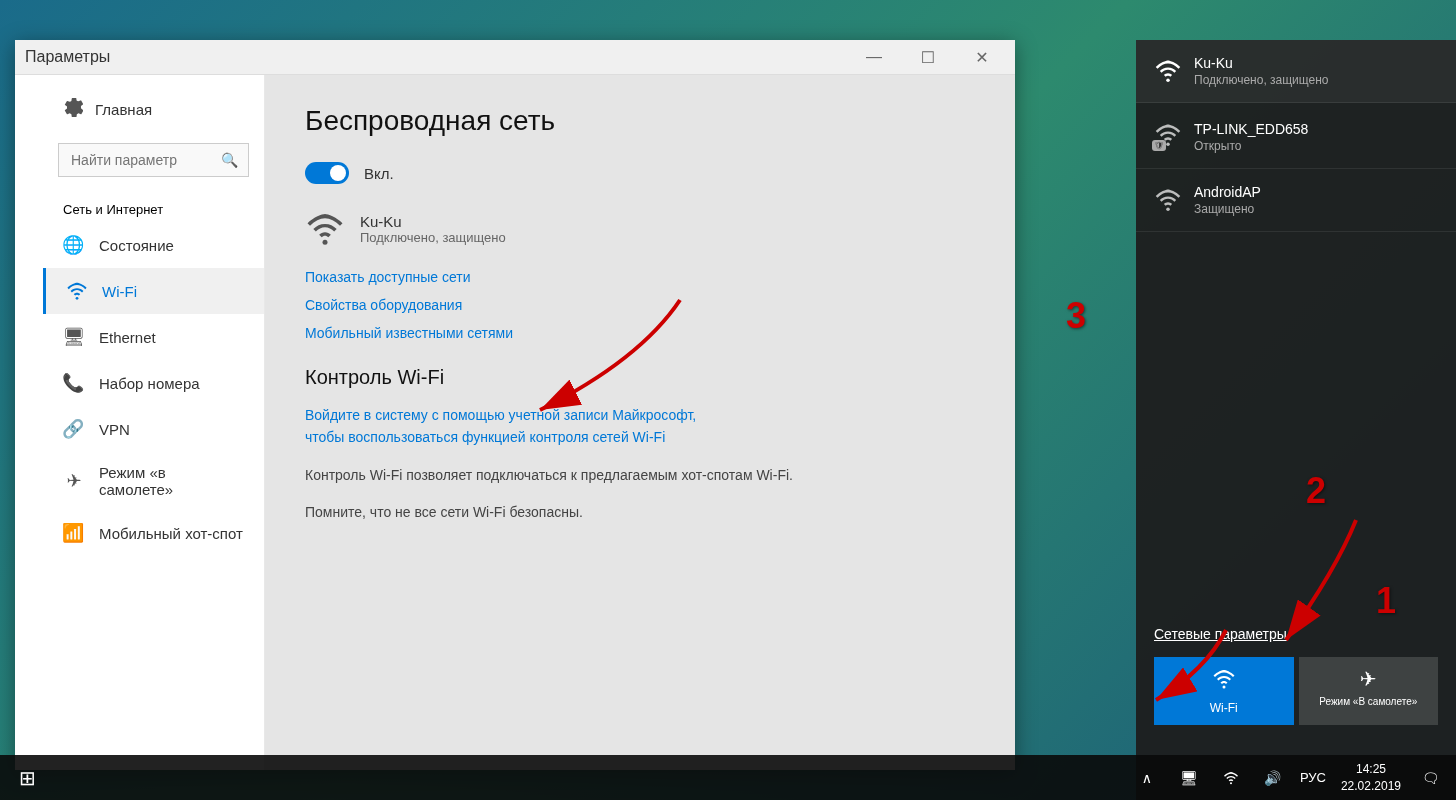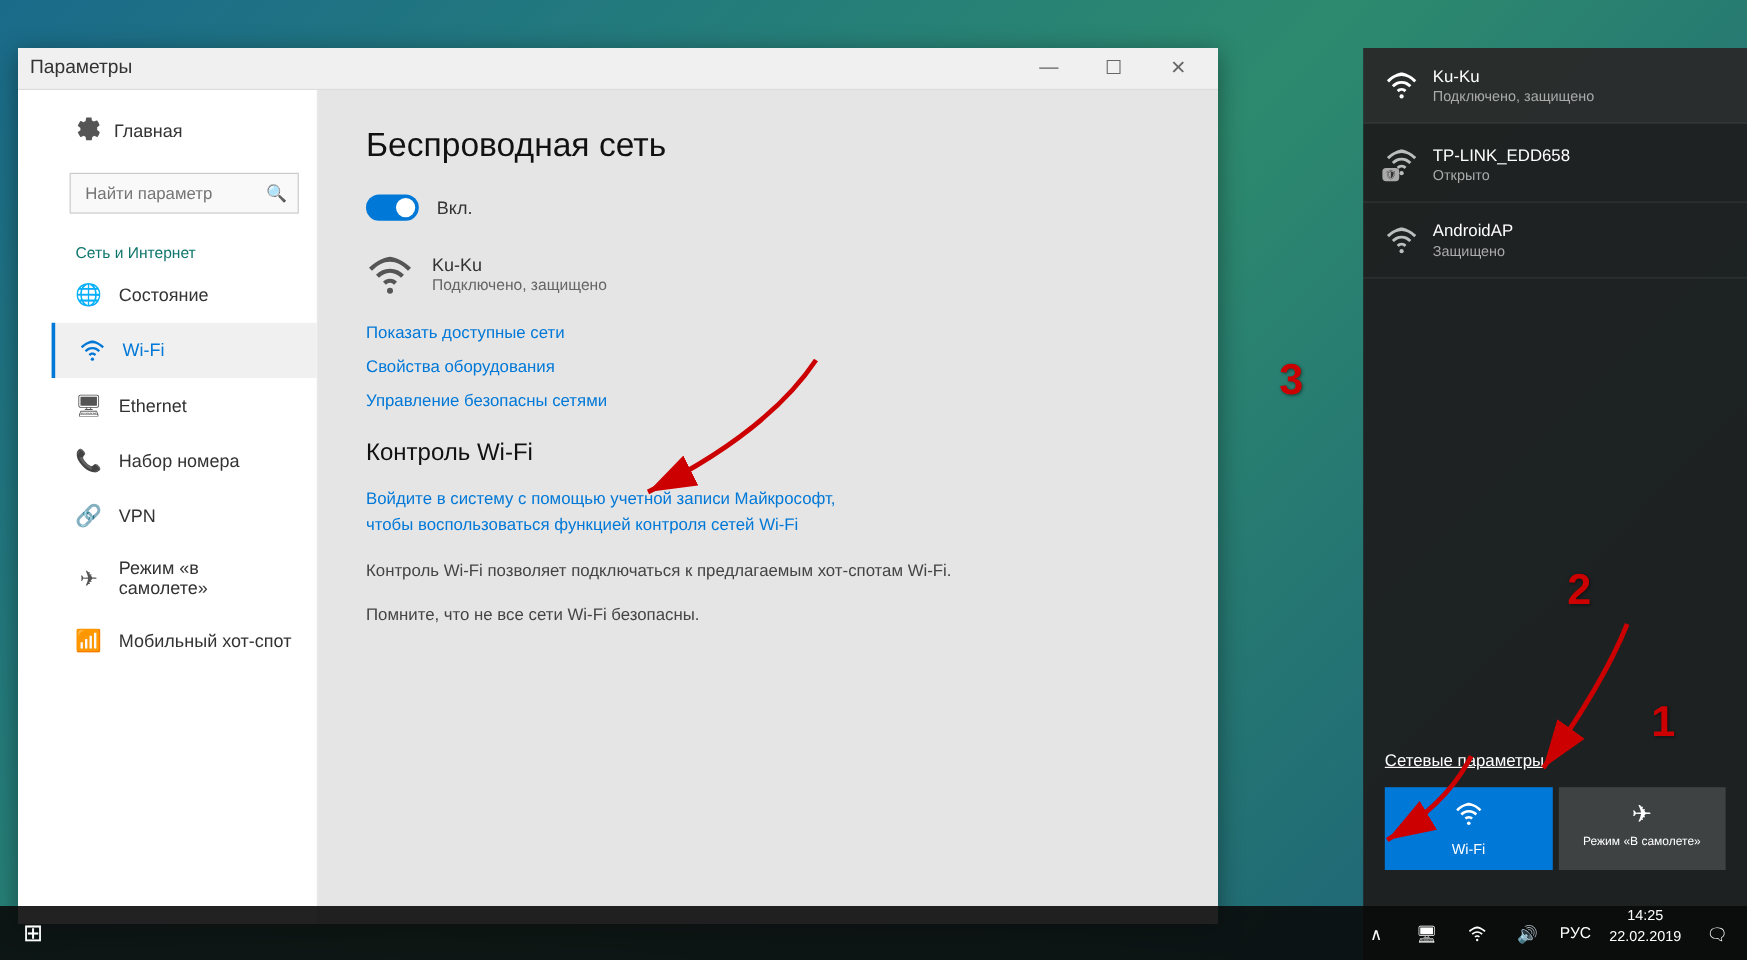--- a/index.html
+++ b/index.html
@@ -122,21 +122,21 @@
       right: 10px;
       top: 50%;
       transform: translateY(-50%);
       color: #666;
       font-size: 14px;
     }
 
     .section-header {
       padding: 15px 20px 5px;
       font-size: 13px;
-      color: #0f766e;
+      color: #000000;
     }
 
     .nav-item {
       display: flex;
       align-items: center;
       gap: 14px;
       padding: 12px 20px;
       cursor: pointer;
       position: relative;
     }
@@ -396,20 +396,21 @@
       justify-content: center;
       cursor: pointer;
       color: #fff;
       font-size: 14px;
     }
 
     .taskbar-clock {
       display: flex;
       flex-direction: column;
       align-items: center;
+      justify-content: center;
       color: #fff;
       font-size: 12px;
       padding: 0 8px;
       height: 45px;
       cursor: pointer;
       line-height: 1.4;
     }
 
     .taskbar-lang {
       color: #fff;
@@ -521,21 +522,21 @@
             <circle cx="12" cy="20" r="1.5"></circle>
           </svg>
           <div>
             <div class="network-info-name">Ku-Ku</div>
             <div class="network-info-status">Подключено, защищено</div>
           </div>
         </div>
 
         <a class="link-item">Показать доступные сети</a>
         <a class="link-item">Свойства оборудования</a>
-        <a class="link-item">Управление безопасны сетями</a>
+        <a class="link-item">Мобильный известными сетями</a>
 
         <h2 class="section-title">Контроль Wi-Fi</h2>
 
         <a class="wifi-control-link">Войдите в систему с помощью учетной записи Майкрософт,<br>чтобы воспользоваться функцией контроля сетей Wi-Fi</a>
 
         <p class="info-text">Контроль Wi-Fi позволяет подключаться к предлагаемым хот-спотам Wi-Fi.</p>
         <p class="info-text">Помните, что не все сети Wi-Fi безопасны.</p>
       </div>
     </div>
   </div>

